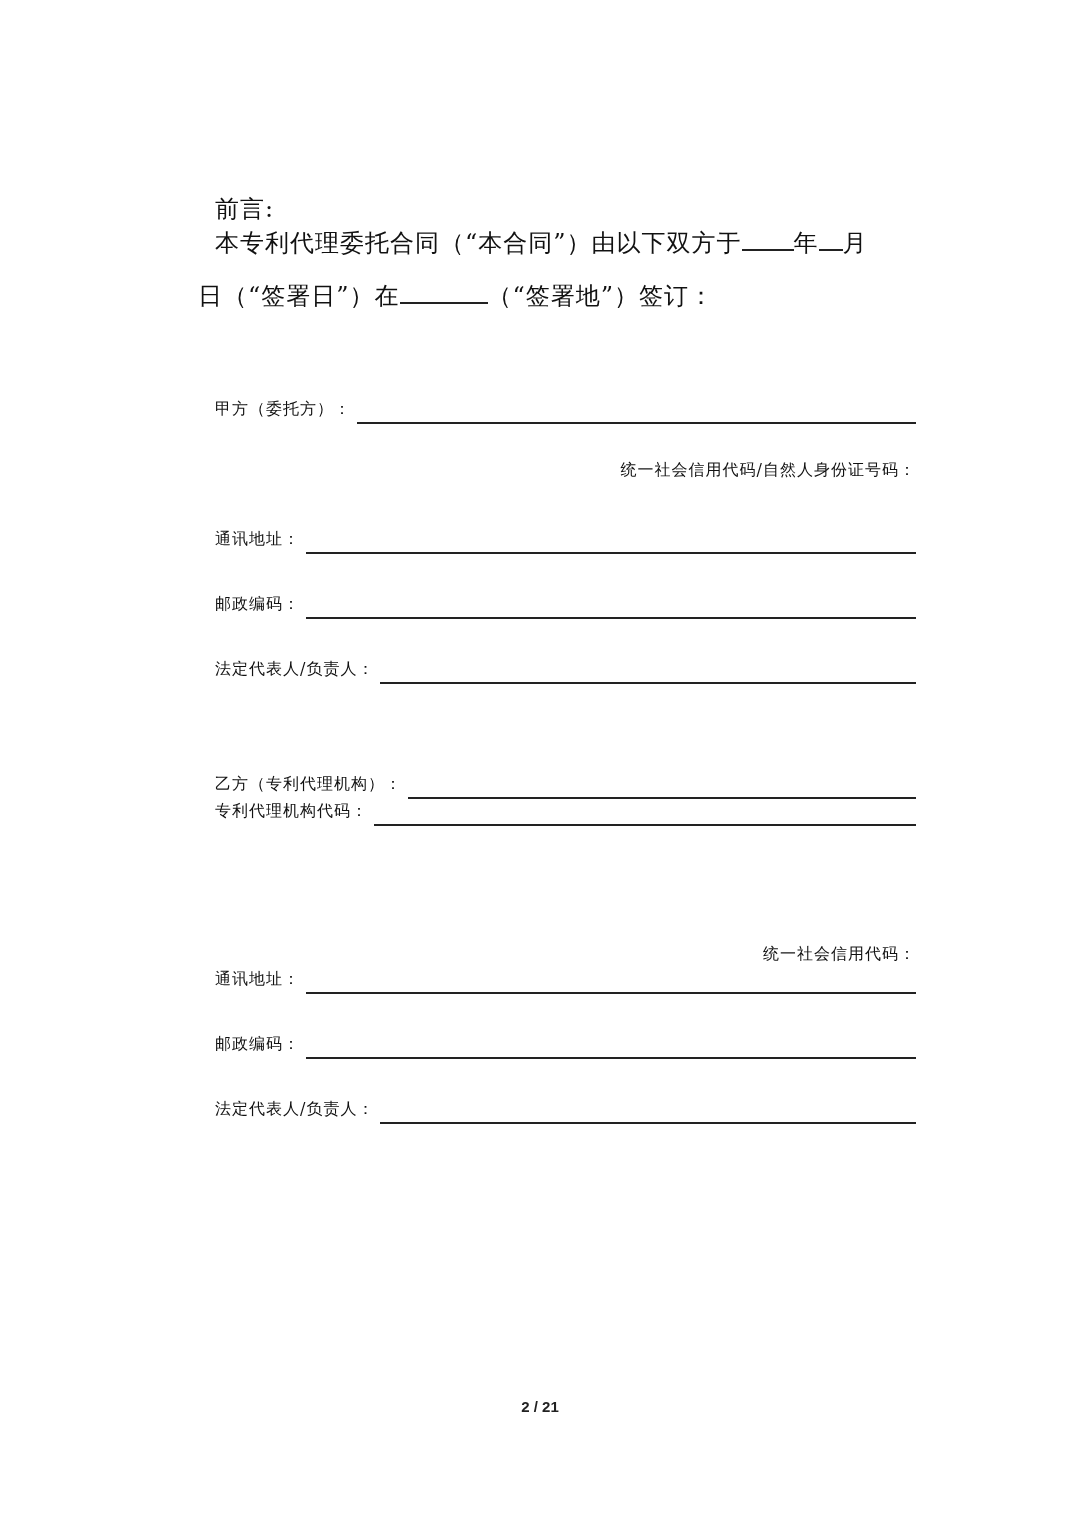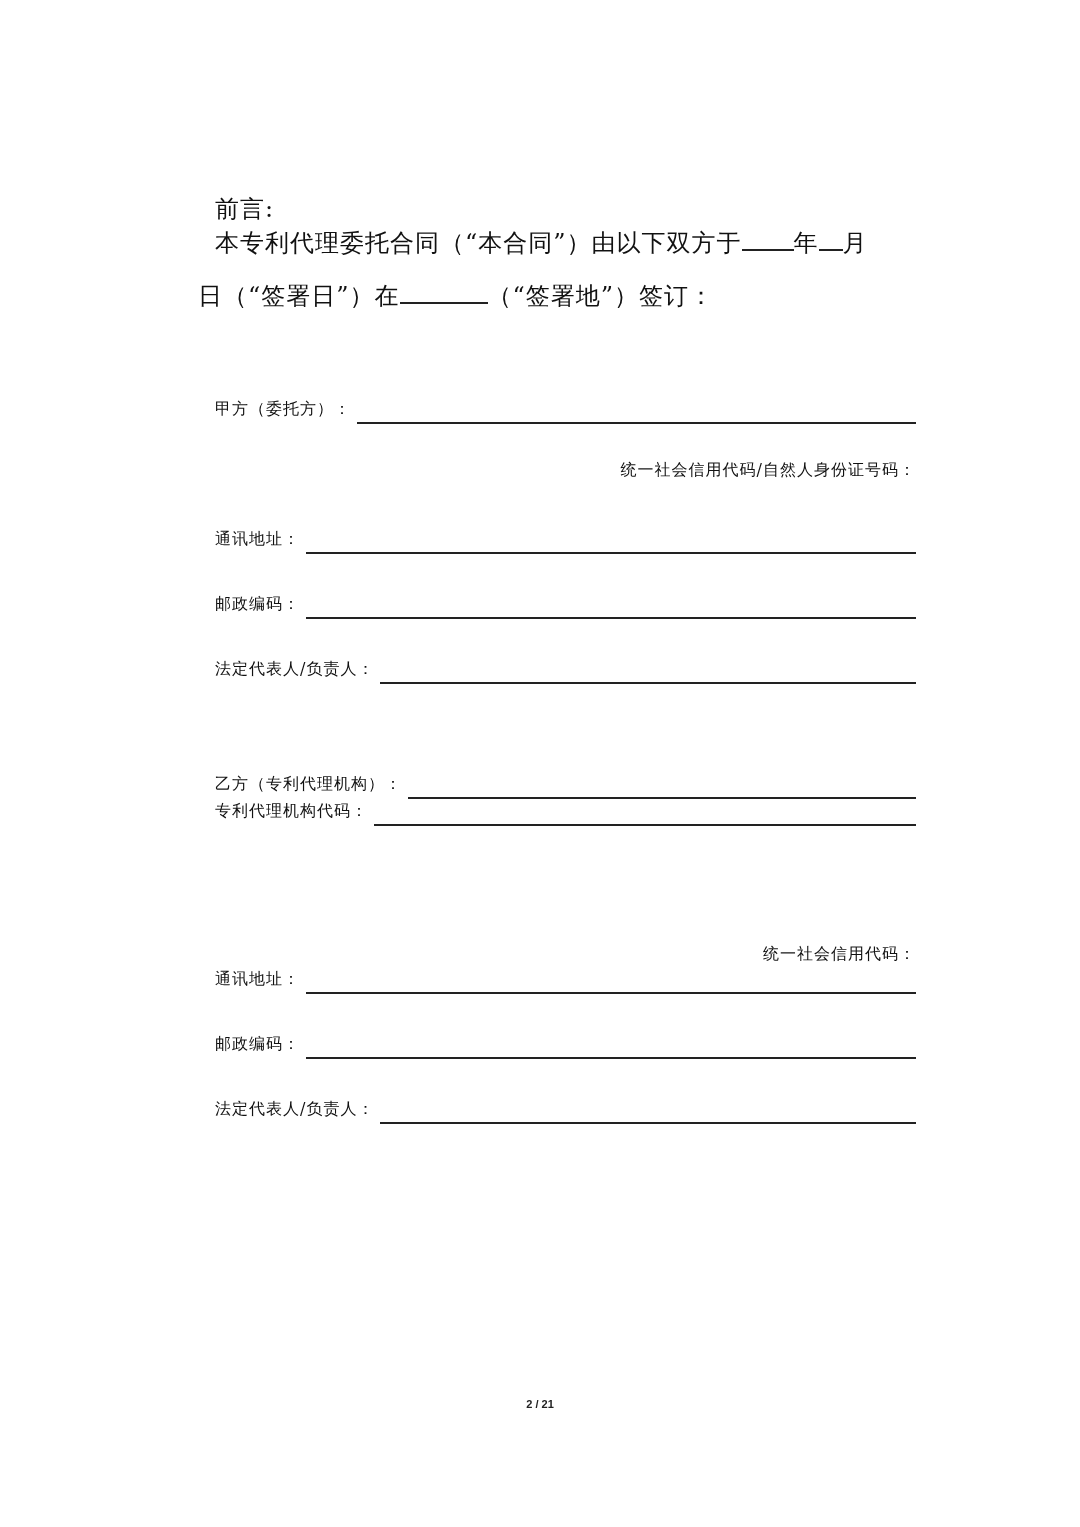--- a/index.html
+++ b/index.html
@@ -5,21 +5,21 @@
   html, body { margin:0; padding:0; background:#ffffff; }
   body { width:1080px; height:1527px; position:relative; overflow:hidden;
          font-family: "DejaVu Serif", "Liberation Serif", serif; color:#111; }
   .page { position:absolute; left:0; top:0; width:1080px; height:1527px; }
   .t { position:absolute; font-size:24px; line-height:30px; white-space:nowrap; letter-spacing:1px; }
   .field { position:absolute; left:215px; right:164px; height:34px; display:flex; align-items:flex-end; }
   .field .lbl { font-size:16px; line-height:30px; white-space:nowrap; letter-spacing:1px; }
   .field .blank { flex:1; border-bottom:2px solid #222; margin-left:6px; height:28px; }
   .inl { display:inline-block; border-bottom:2px solid #222; height:22px; vertical-align:baseline; }
   .footer { position:absolute; top:1398px; left:0; width:1080px; text-align:center;
-            font-family:"Liberation Sans", sans-serif; font-weight:bold; font-size:11px; color:#222; }
+            font-family:"Liberation Sans", sans-serif; font-weight:bold; font-size:15px; color:#222; }
 </style>
 </head>
 <body>
 
 <div class="page">
 
   <div class="t" style="left:215px; top:164px;margin-top:30px;">前言:</div>
 
   <div class="t" style="left:215px; top:227px;">
     <span>本专利代理委托合同（“本合同”）由以下双方于</span><span class="inl" style="width:52px;"></span><span>年</span><span class="inl" style="width:24px;"></span><span>月</span>

